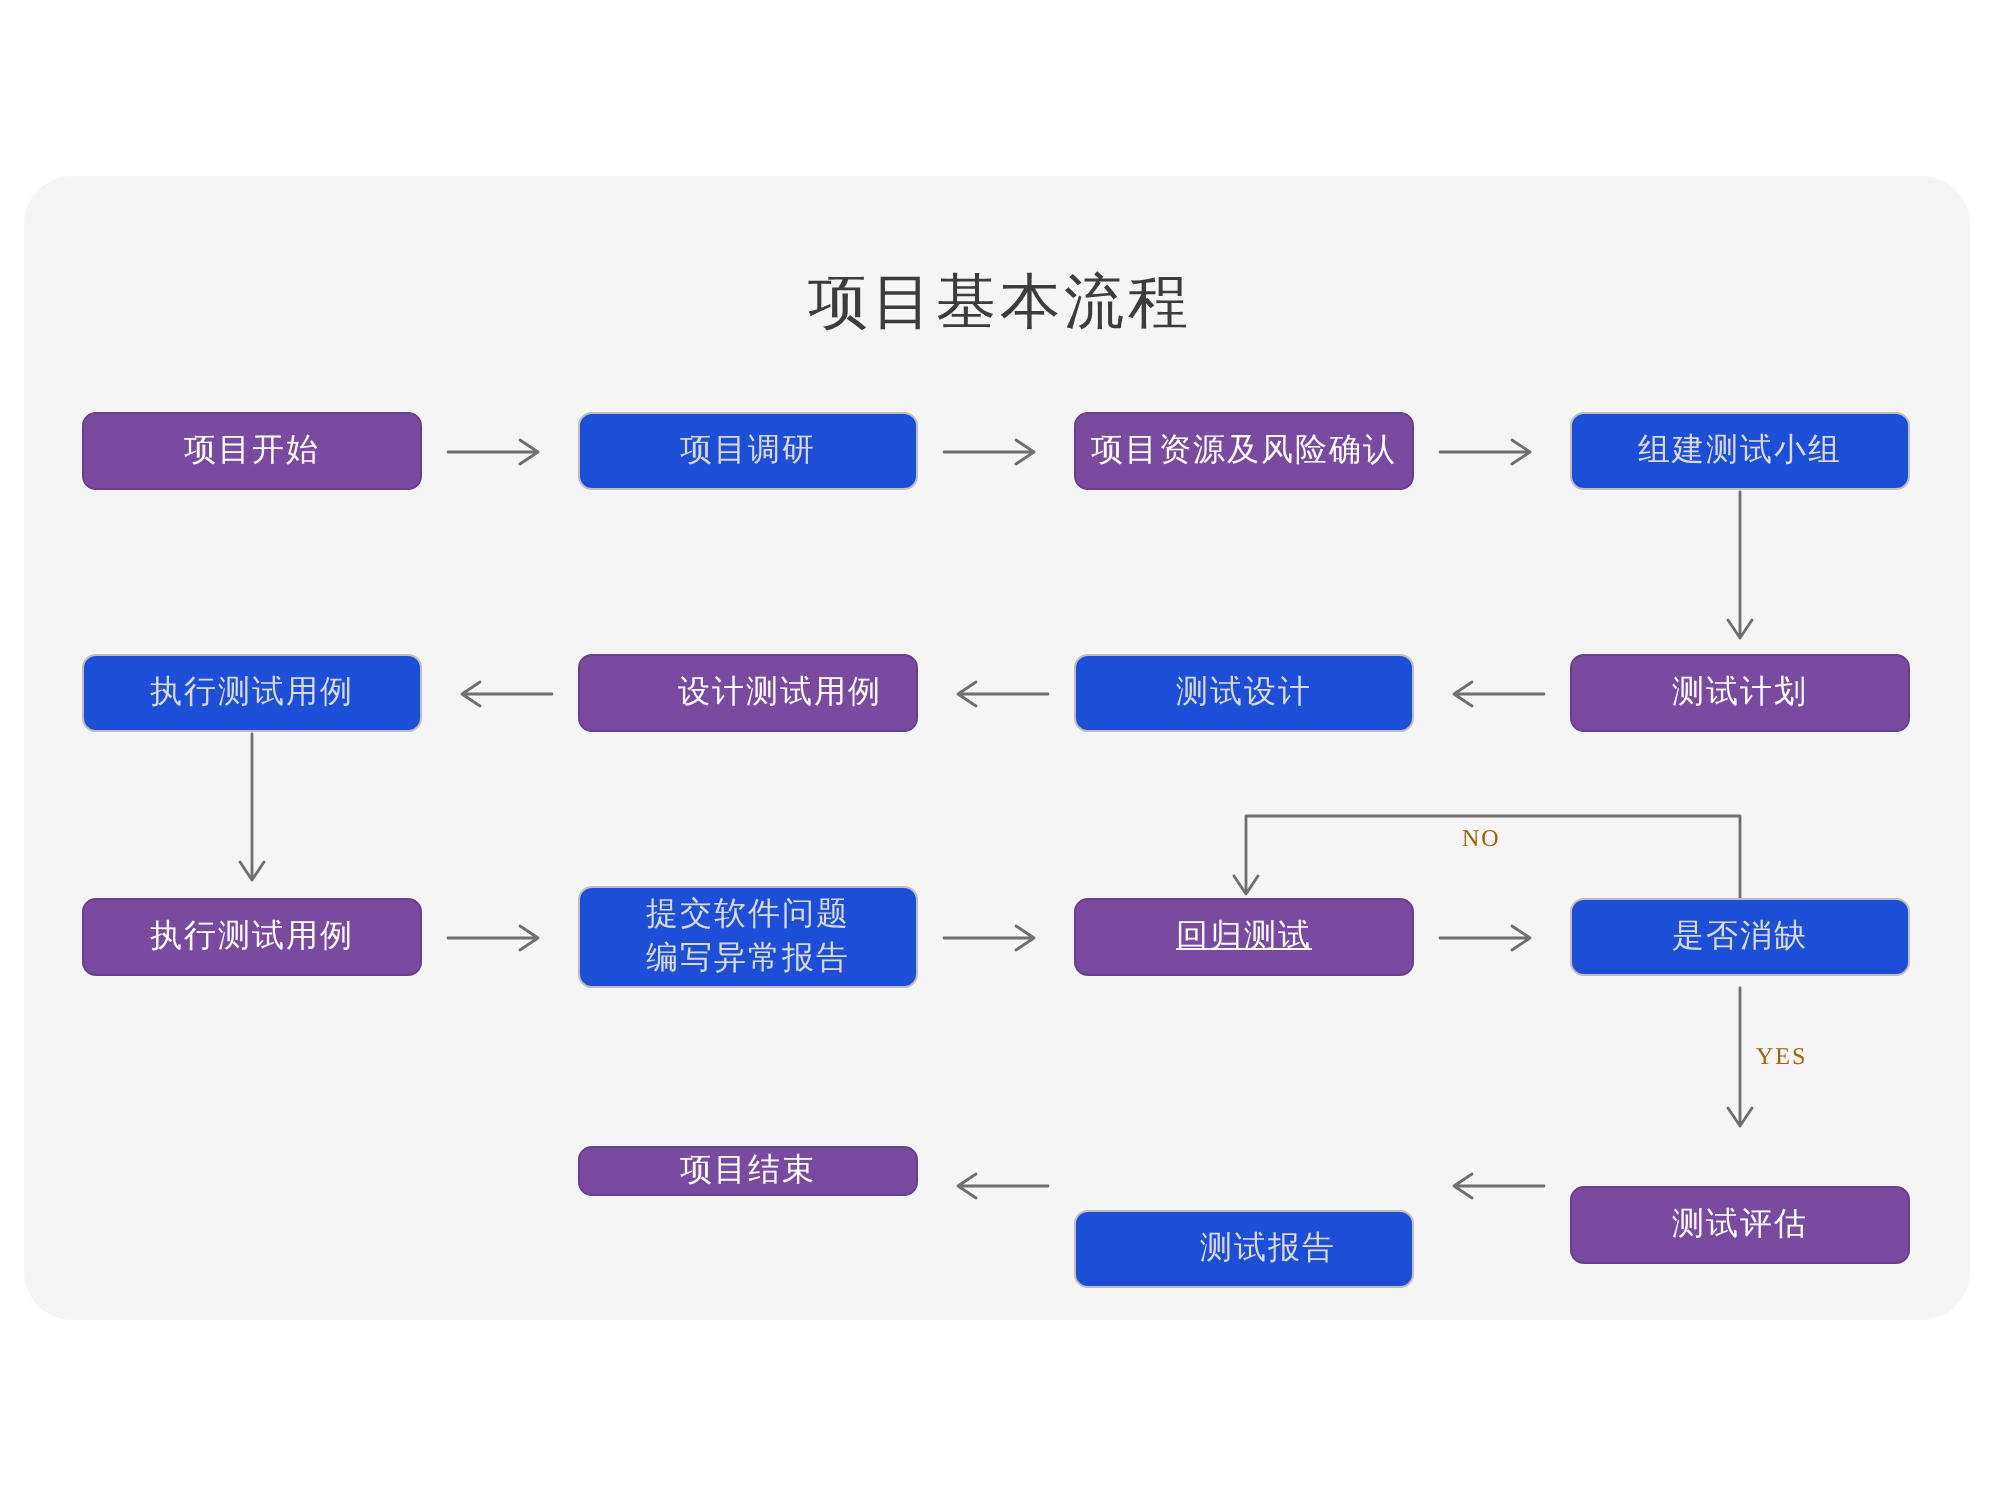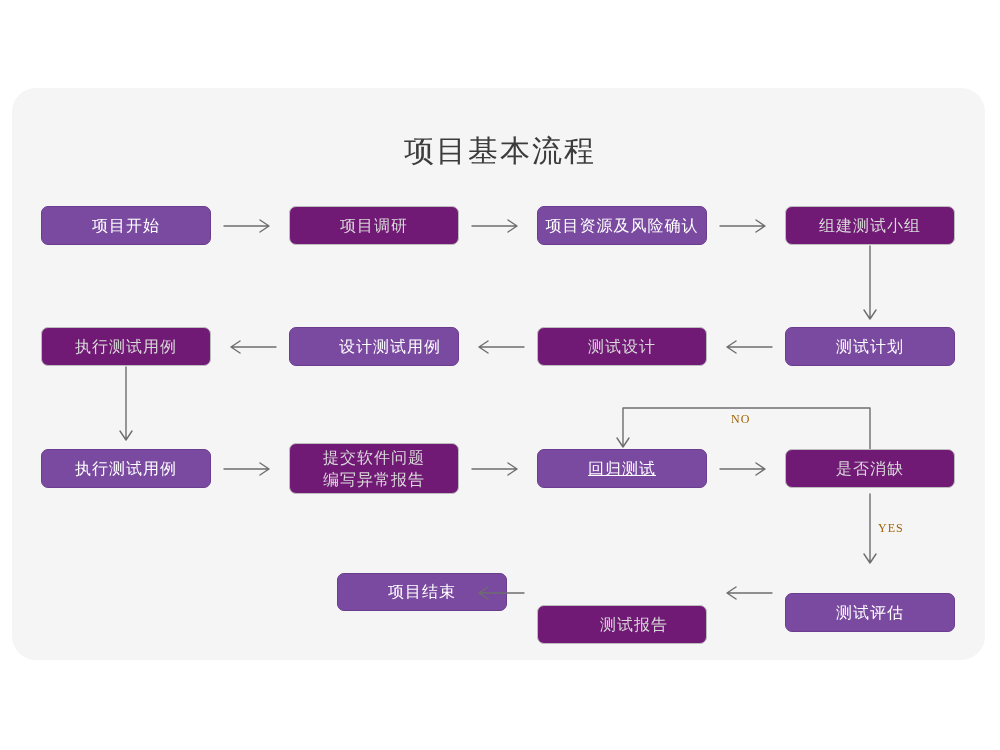--- a/index.html
+++ b/index.html
@@ -57,21 +57,21 @@
     user-select: none;
   }
 
   .node.purple {
     background: #7a4aa0;
     border: 1.5px solid #6a3d8f;
     color: #ffffff;
   }
 
   .node.gray {
-    background: #701a75;
+    background: #1d4ed8;
     border: 1.5px solid #bdbdbd;
     color: #d9d9d9;
   }
 
   .arrow-svg {
     position: absolute;
     overflow: visible;
   }
   .arrow-svg path {
     fill: none;
@@ -171,21 +171,21 @@
     <path d="M0 7 H44 M36 1 L45 7 L36 13"></path>
   </svg>
 
   <div class="node gray" style="left:785px; top:449px; width:170px; height:39px;">是否消缺</div>
 
   <svg class="arrow-svg" style="left:863px; top:494px; width:14px; height:76px;" viewBox="0 0 14 76">
     <path d="M7 0 V68 M1 60 L7 69 L13 60"></path>
   </svg>
   <div class="edge-label" style="left:878px; top:521px;">YES</div>
 
-  <div class="node purple" style="left:289px; top:573px; width:170px; height:38px;margin-left:48px;">项目结束</div>
+  <div class="node purple" style="left:289px; top:573px; width:170px; height:25px;">项目结束</div>
 
   <svg class="arrow-svg" style="left:472px; top:586px; width:52px; height:14px;" viewBox="0 0 52 14">
     <path d="M52 7 H8 M16 1 L7 7 L16 13"></path>
   </svg>
 
   <div class="node gray" style="left:537px; top:605px; width:170px; height:39px;padding-left:24px;">测试报告</div>
 
   <svg class="arrow-svg" style="left:720px; top:586px; width:52px; height:14px;" viewBox="0 0 52 14">
     <path d="M52 7 H8 M16 1 L7 7 L16 13"></path>
   </svg>

